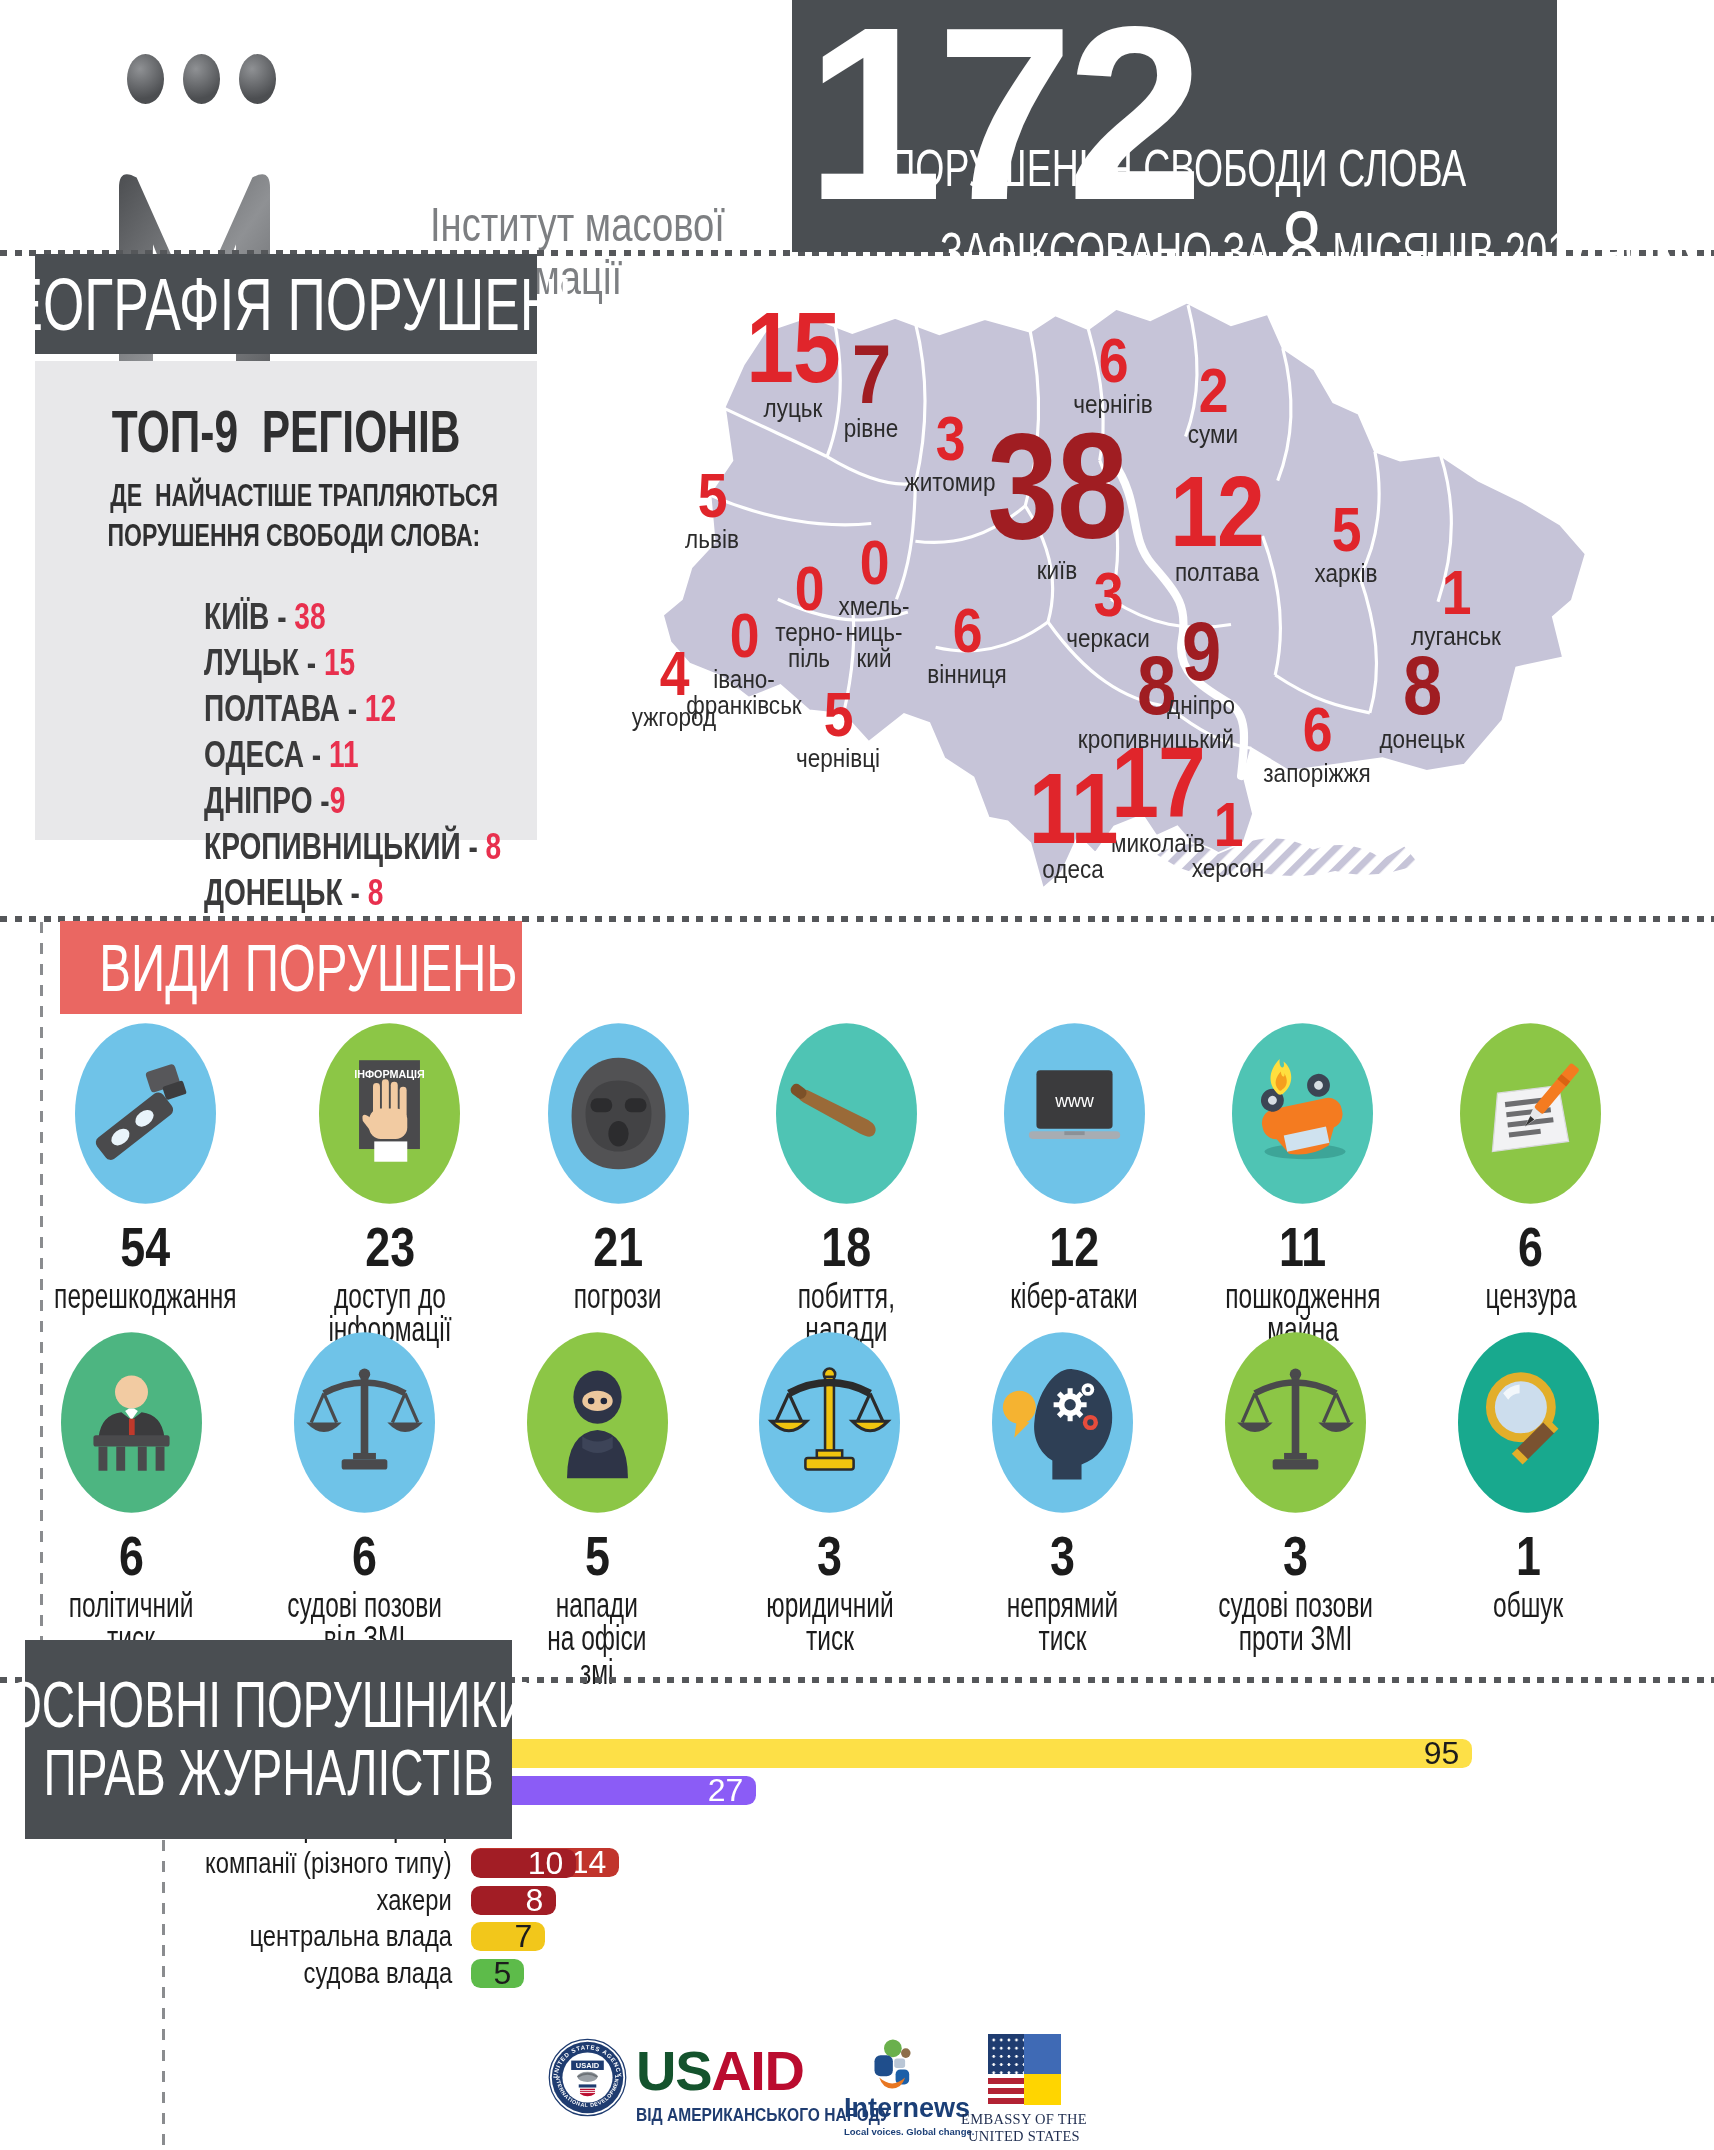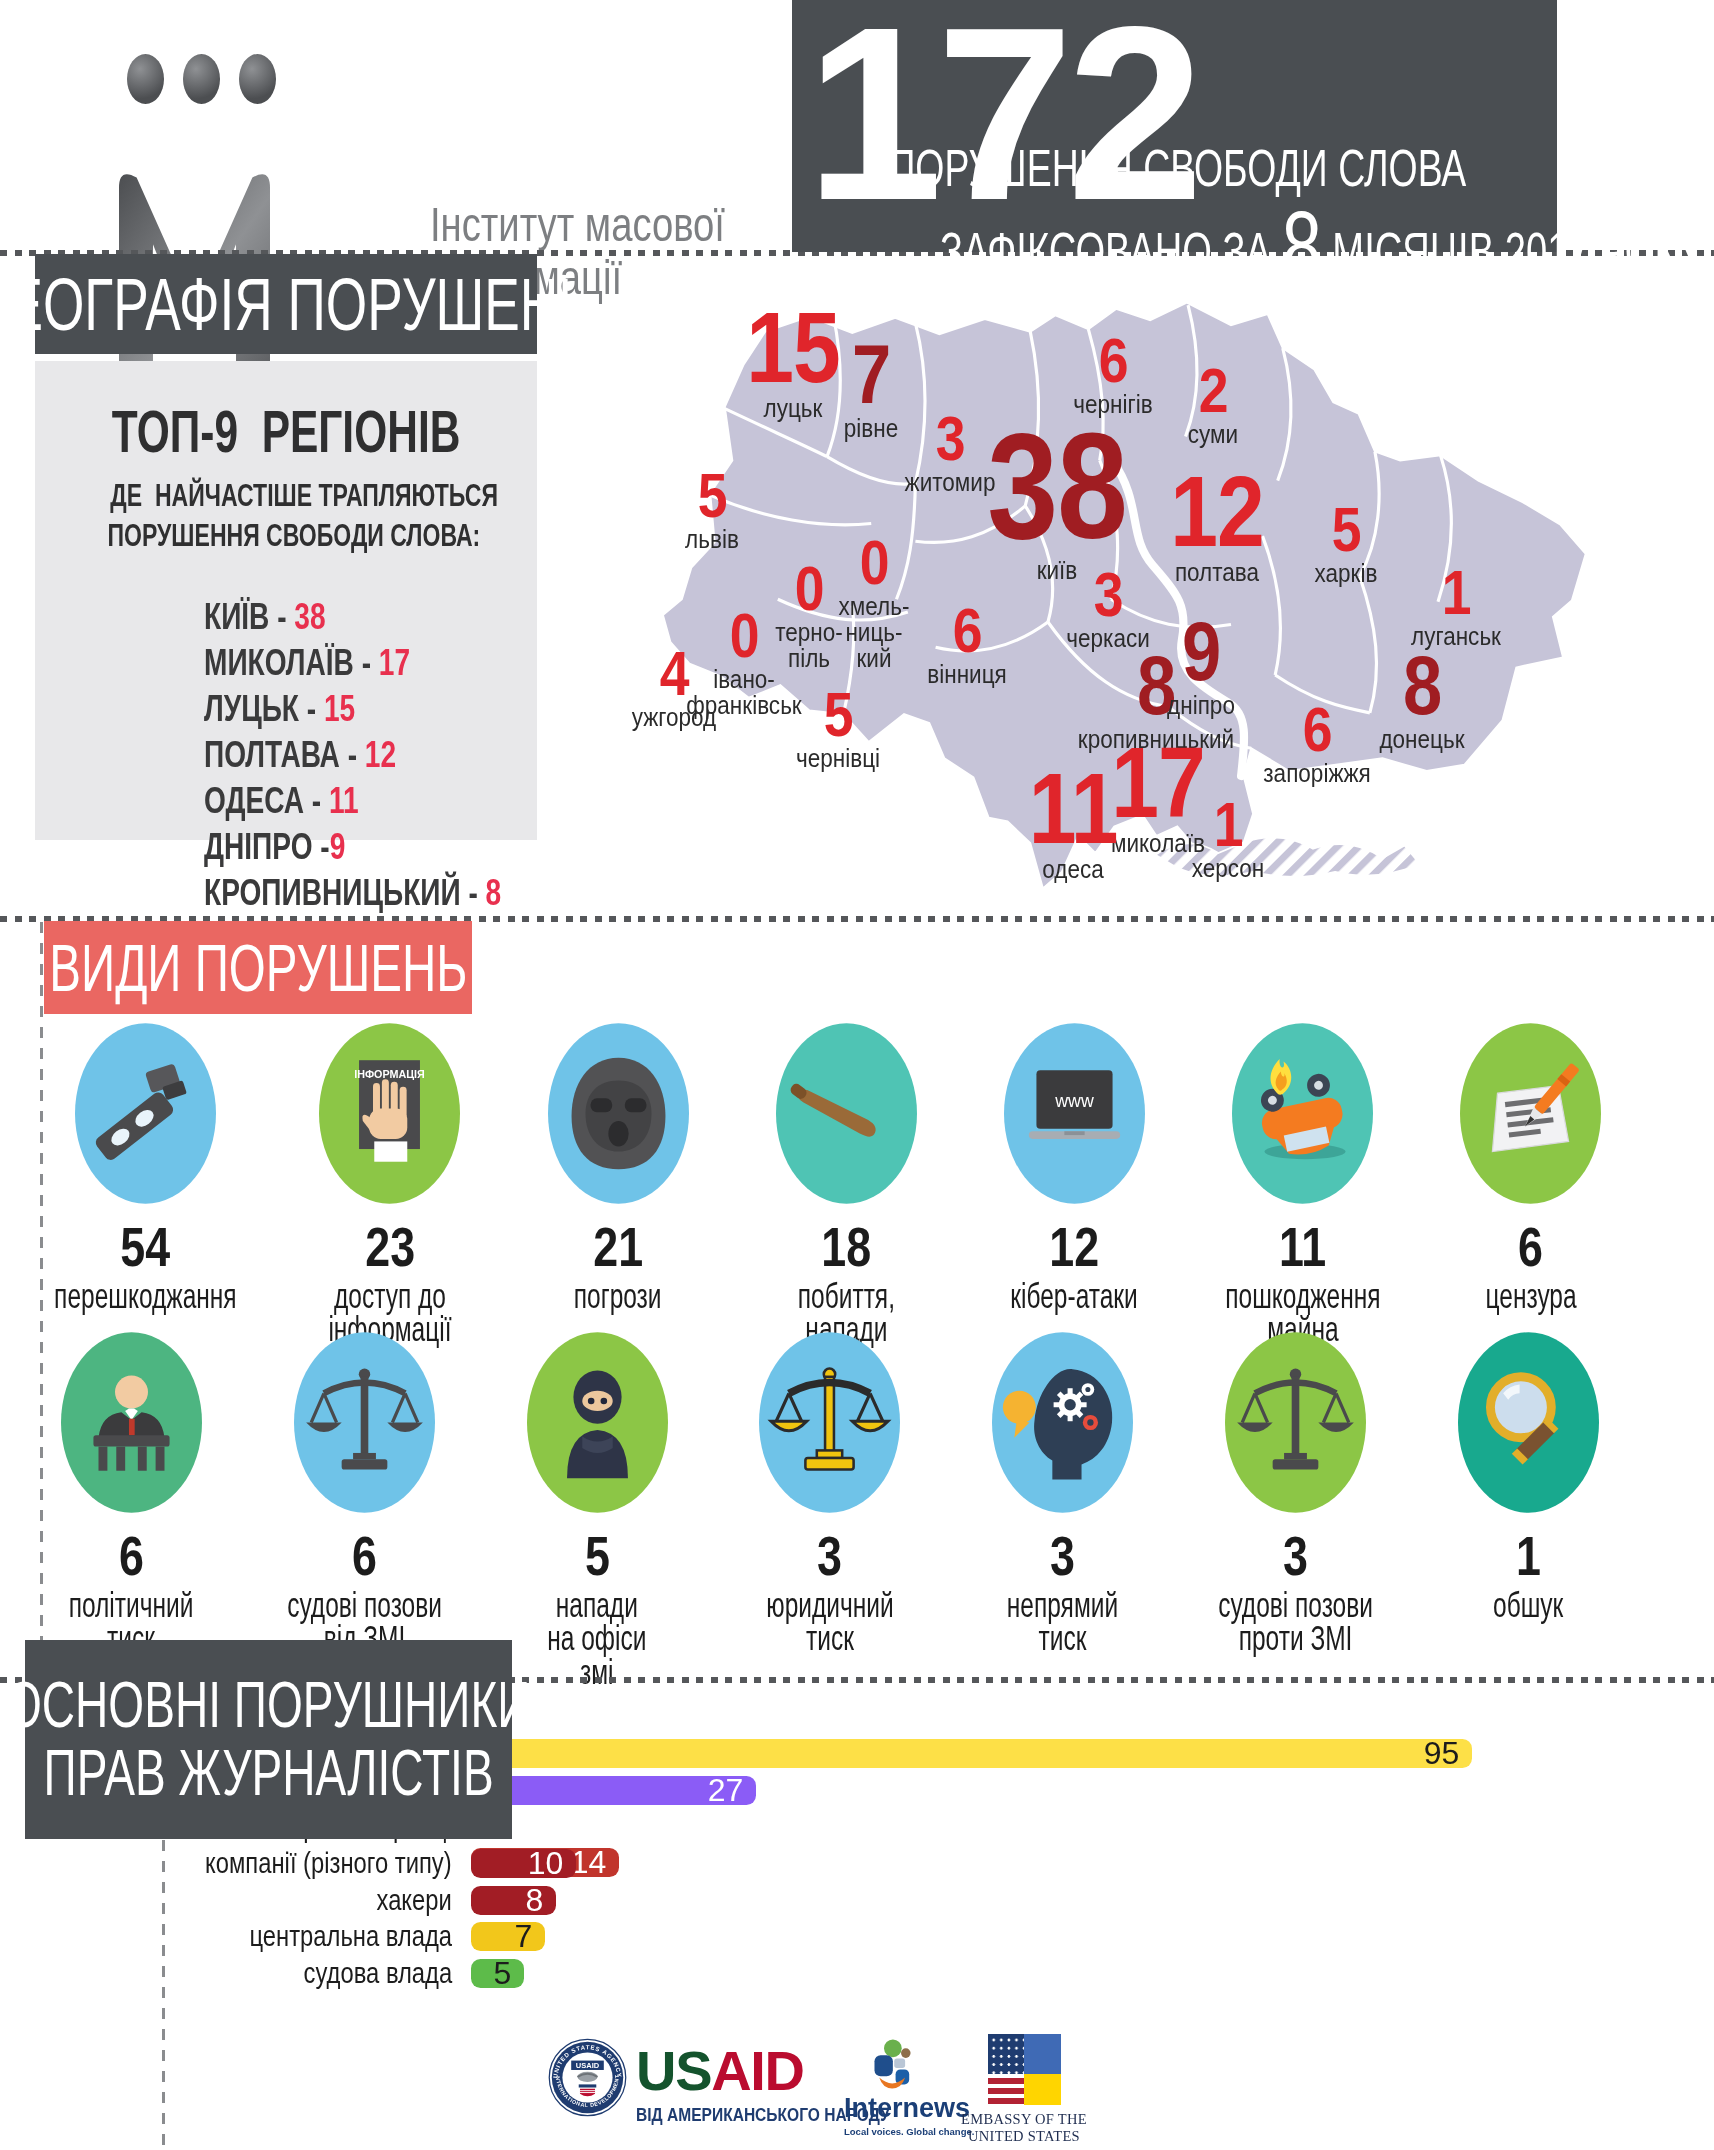--- a/index.html
+++ b/index.html
@@ -42,22 +42,22 @@
   .mapwrap{position:absolute;left:644px;top:271px;width:972px;height:625px;}
   .map-label{position:absolute;transform:translateX(-50%);text-align:center;z-index:2;}
   .mnum{font-weight:700;line-height:.92;letter-spacing:-1.3px;transform:scaleX(.85);}
   .mname{font-size:26.5px;color:#2b2b2b;line-height:.98;white-space:pre-line;transform:scaleX(.85);margin-top:2.5px;}
   .szS .mnum{font-size:63px;}
   .szM .mnum{font-size:83px;}
   .szL .mnum{font-size:101px;}
   .szXL .mnum{font-size:150px;}
 
   
-  .types-title{position:absolute;left:44px;top:921px;width:428px;height:93px;background:#ea6762;z-index:3;
-               display:flex;align-items:center;justify-content:center;}
+  .types-title{position:absolute;left:60px;top:921px;width:428px;height:93px;background:#ea6762;z-index:3;
+               display:flex;align-items:center;justify-content:center;padding-left:34px;}
   .types-title span{font-size:66px;color:#fff;}
   .types-grid{position:absolute;left:15px;width:1630px;display:grid;grid-template-columns:repeat(7,1fr);}
   .tg1{top:1023px;} .tg2{top:1332px;}
   .tcell{display:flex;flex-direction:column;align-items:center;}
   .tnum{margin-top:10px;font-size:56px;font-weight:700;color:#1c1c1c;transform:scaleX(.8);}
   .tlabel{font-size:35px;color:#1c1c1c;line-height:.95;white-space:pre-line;text-align:center;transform:scaleX(.7);}
 
   
   .viol-title{position:absolute;left:25px;top:1640px;width:487px;height:199px;background:#4a4e52;z-index:3;
               display:flex;flex-direction:column;align-items:center;justify-content:center;line-height:1.05;}
@@ -264,21 +264,20 @@
   </div>
 
   <div class="geo-panel">
     <div class="geo-head"><span class="cond">ТОП-9  РЕГІОНІВ</span></div>
     <div class="geo-sub">
       <div><span class="cond">ДЕ  НАЙЧАСТІШЕ ТРАПЛЯЮТЬСЯ</span></div>
       <div><span class="cond">ПОРУШЕННЯ СВОБОДИ СЛОВА:</span></div>
     </div>
     <div class="geo-list">
       <div class="region-item"><span class="condl"><span class="rname">КИЇВ</span><span> - </span><span class="rval">38</span></span></div>
-      <div class="region-item"><span class="condl"><span class="rname">МИКОЛАЇВ</span><span> - </span><span class="rval">17</span></span></div>
       <div class="region-item"><span class="condl"><span class="rname">ЛУЦЬК</span><span> - </span><span class="rval">15</span></span></div>
       <div class="region-item"><span class="condl"><span class="rname">ПОЛТАВА</span><span> - </span><span class="rval">12</span></span></div>
       <div class="region-item"><span class="condl"><span class="rname">ОДЕСА</span><span> - </span><span class="rval">11</span></span></div>
       <div class="region-item"><span class="condl"><span class="rname">ДНІПРО</span><span> -</span><span class="rval">9</span></span></div>
       <div class="region-item"><span class="condl"><span class="rname">КРОПИВНИЦЬКИЙ</span><span> - </span><span class="rval">8</span></span></div>
       <div class="region-item"><span class="condl"><span class="rname">ДОНЕЦЬК</span><span> - </span><span class="rval">8</span></span></div>
       <div class="region-item"><span class="condl"><span class="rname">РІВНЕ</span><span> - </span><span class="rval">7</span></span></div>
     </div>
   </div>
 

